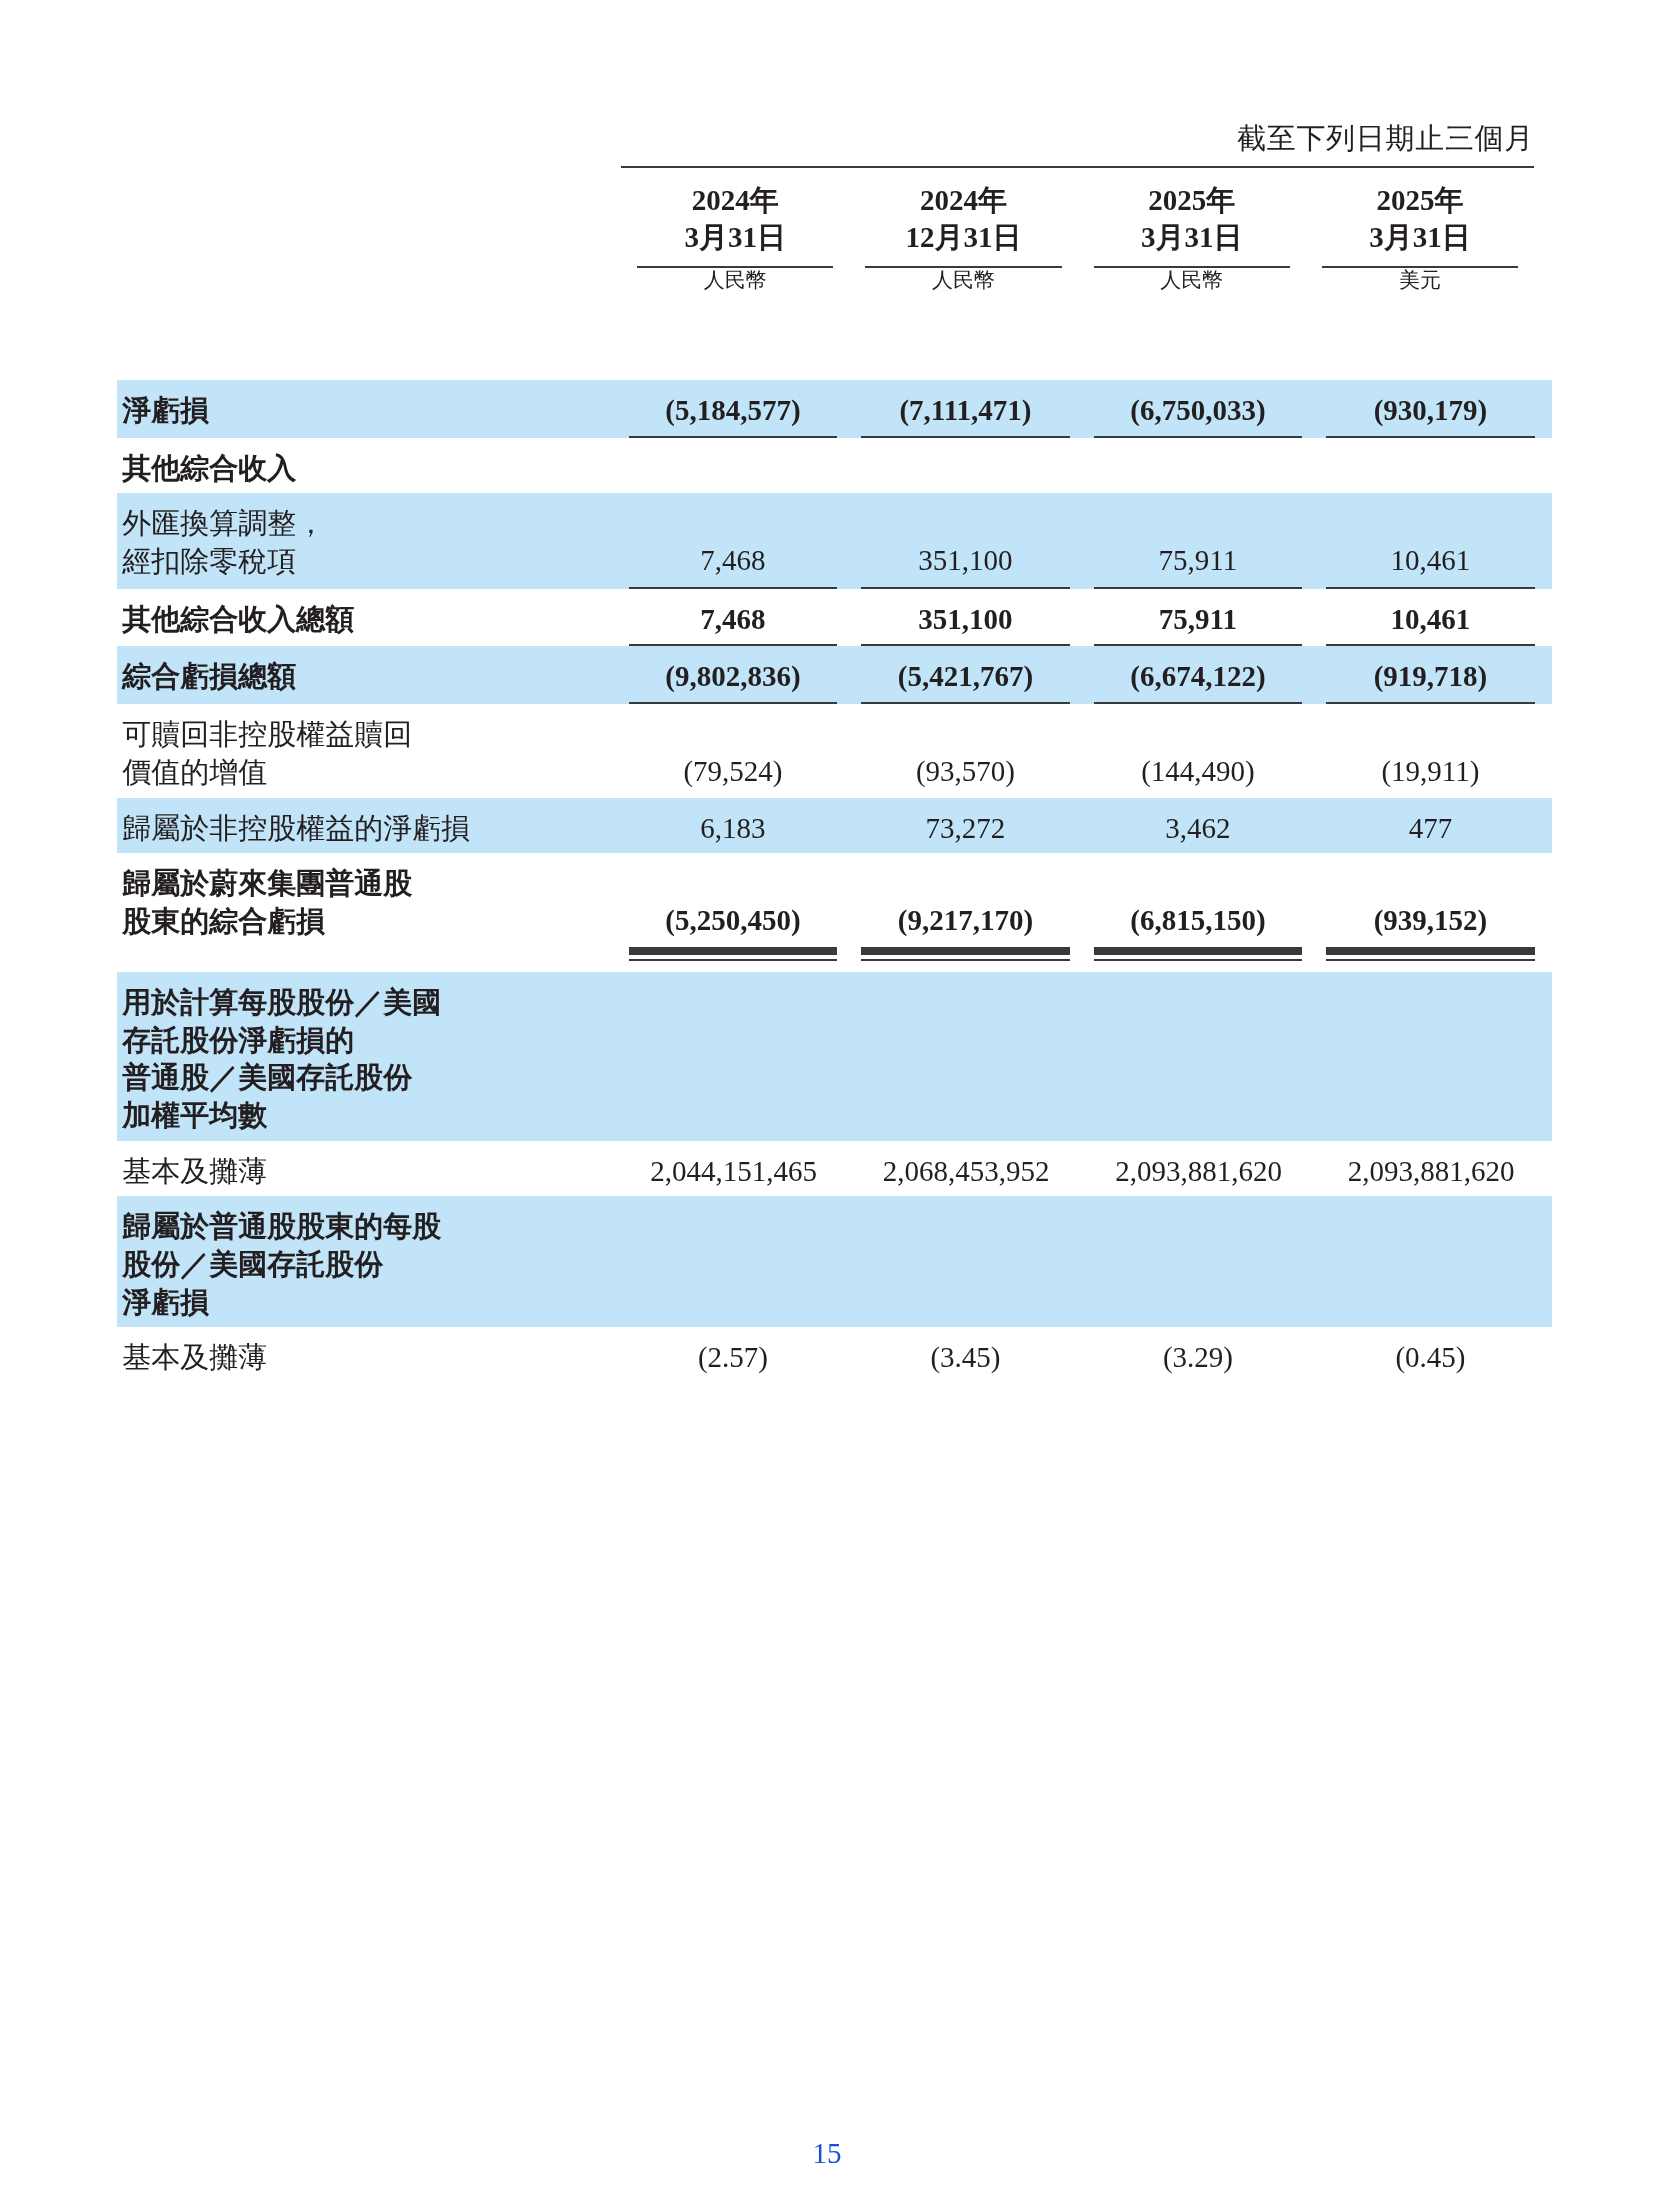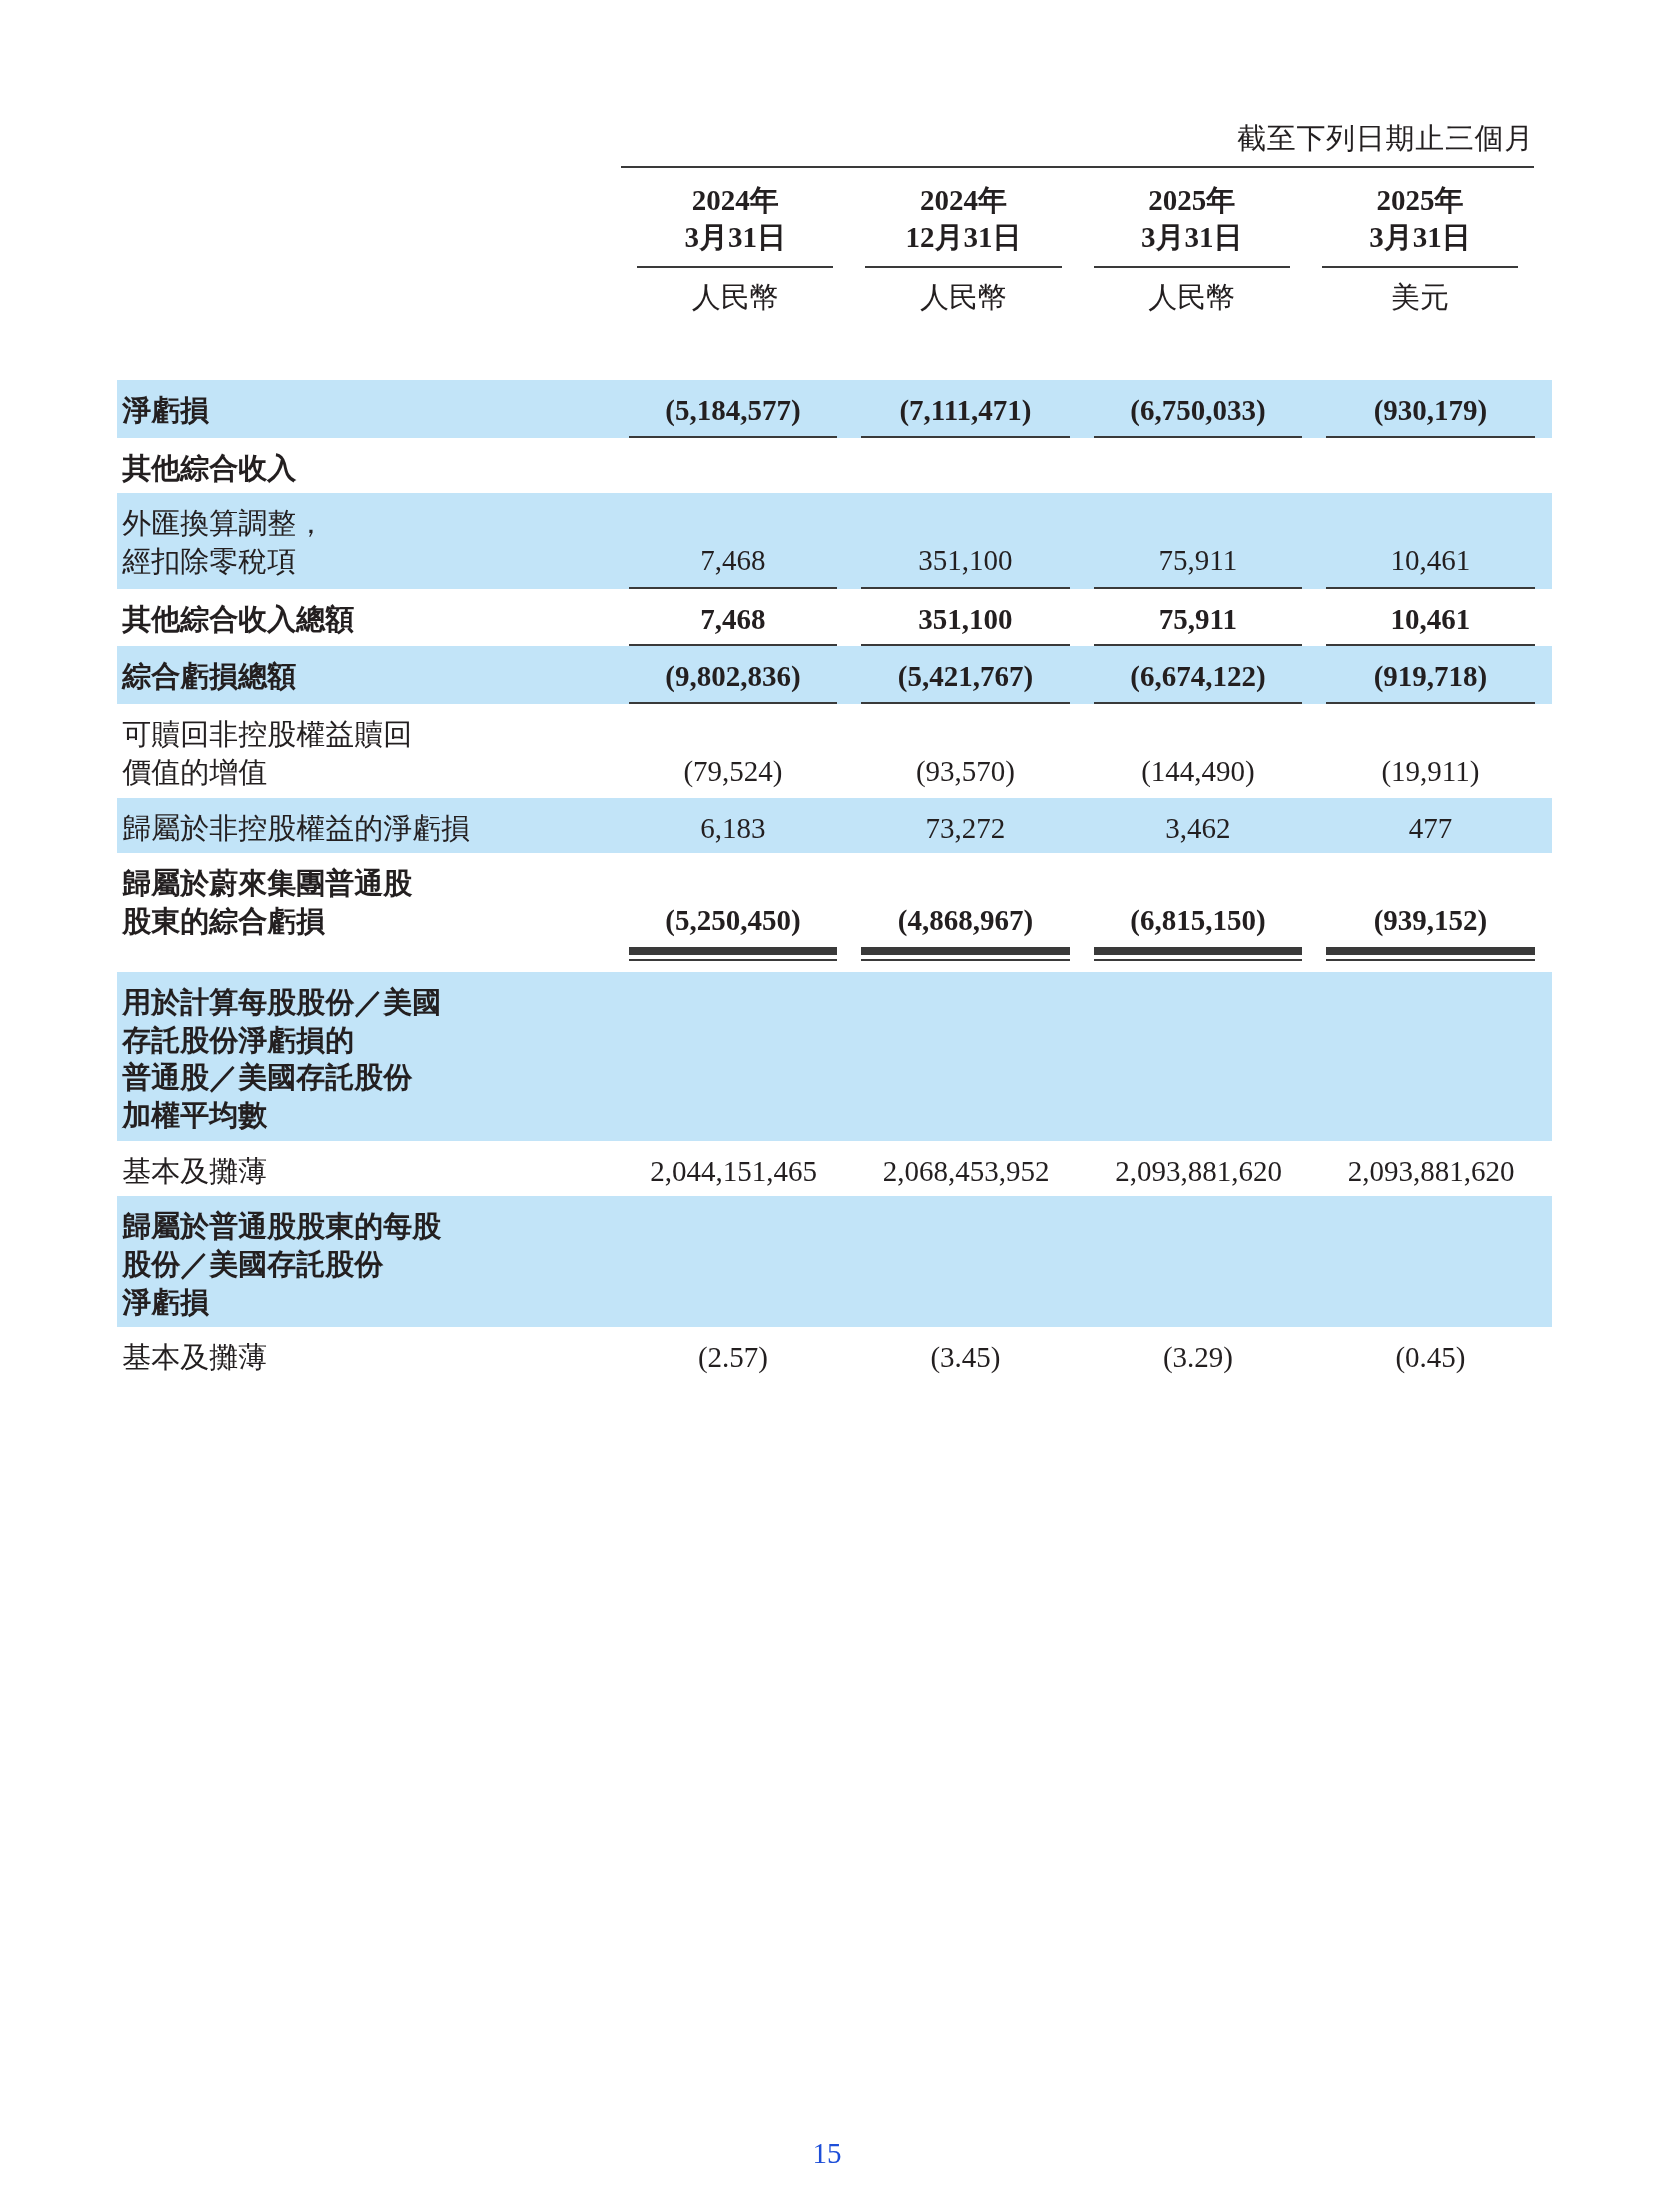--- a/index.html
+++ b/index.html
@@ -58,23 +58,22 @@
     padding-top: 14.7px;
     padding-bottom: 9.3px;
     white-space: nowrap;
   }
   .hdr-sub-rule {
     height: 0;
     border-top: 2.7px solid #3a3a3a;
     margin: 0 16px;
   }
   .hdr-cur {
-    font-size: 29px;
+    font-size: 21px;
     line-height: 1.2;
-    padding-top: 12px;
     white-space: nowrap;
   }
 
   
   .tbl {
     position: absolute;
     left: 117px;
     top: 380px;
     width: 1435px;
   }
@@ -347,21 +346,21 @@
         <div class="cell">3,462</div>
         <div class="cell">477</div>
       </div>
     </div>
 
     <div class="row">
       <div class="label bold">歸屬於蔚來集團普通股
   股東的綜合虧損</div>
       <div class="cells">
         <div class="cell bold" style="padding-top:49px;">(5,250,450)</div>
-        <div class="cell bold" style="padding-top:49px;">(4,868,967)</div>
+        <div class="cell bold" style="padding-top:49px;">(9,217,170)</div>
         <div class="cell bold" style="padding-top:49px;">(6,815,150)</div>
         <div class="cell bold" style="padding-top:49px;">(939,152)</div>
       </div>
     </div>
     <div class="ulrow">
       <div class="ul-spacer"></div>
       <div class="ul-cells">
         <div class="ul-cell">
             <div class="bar thick"></div>
             <div class="bar thin2"></div>

